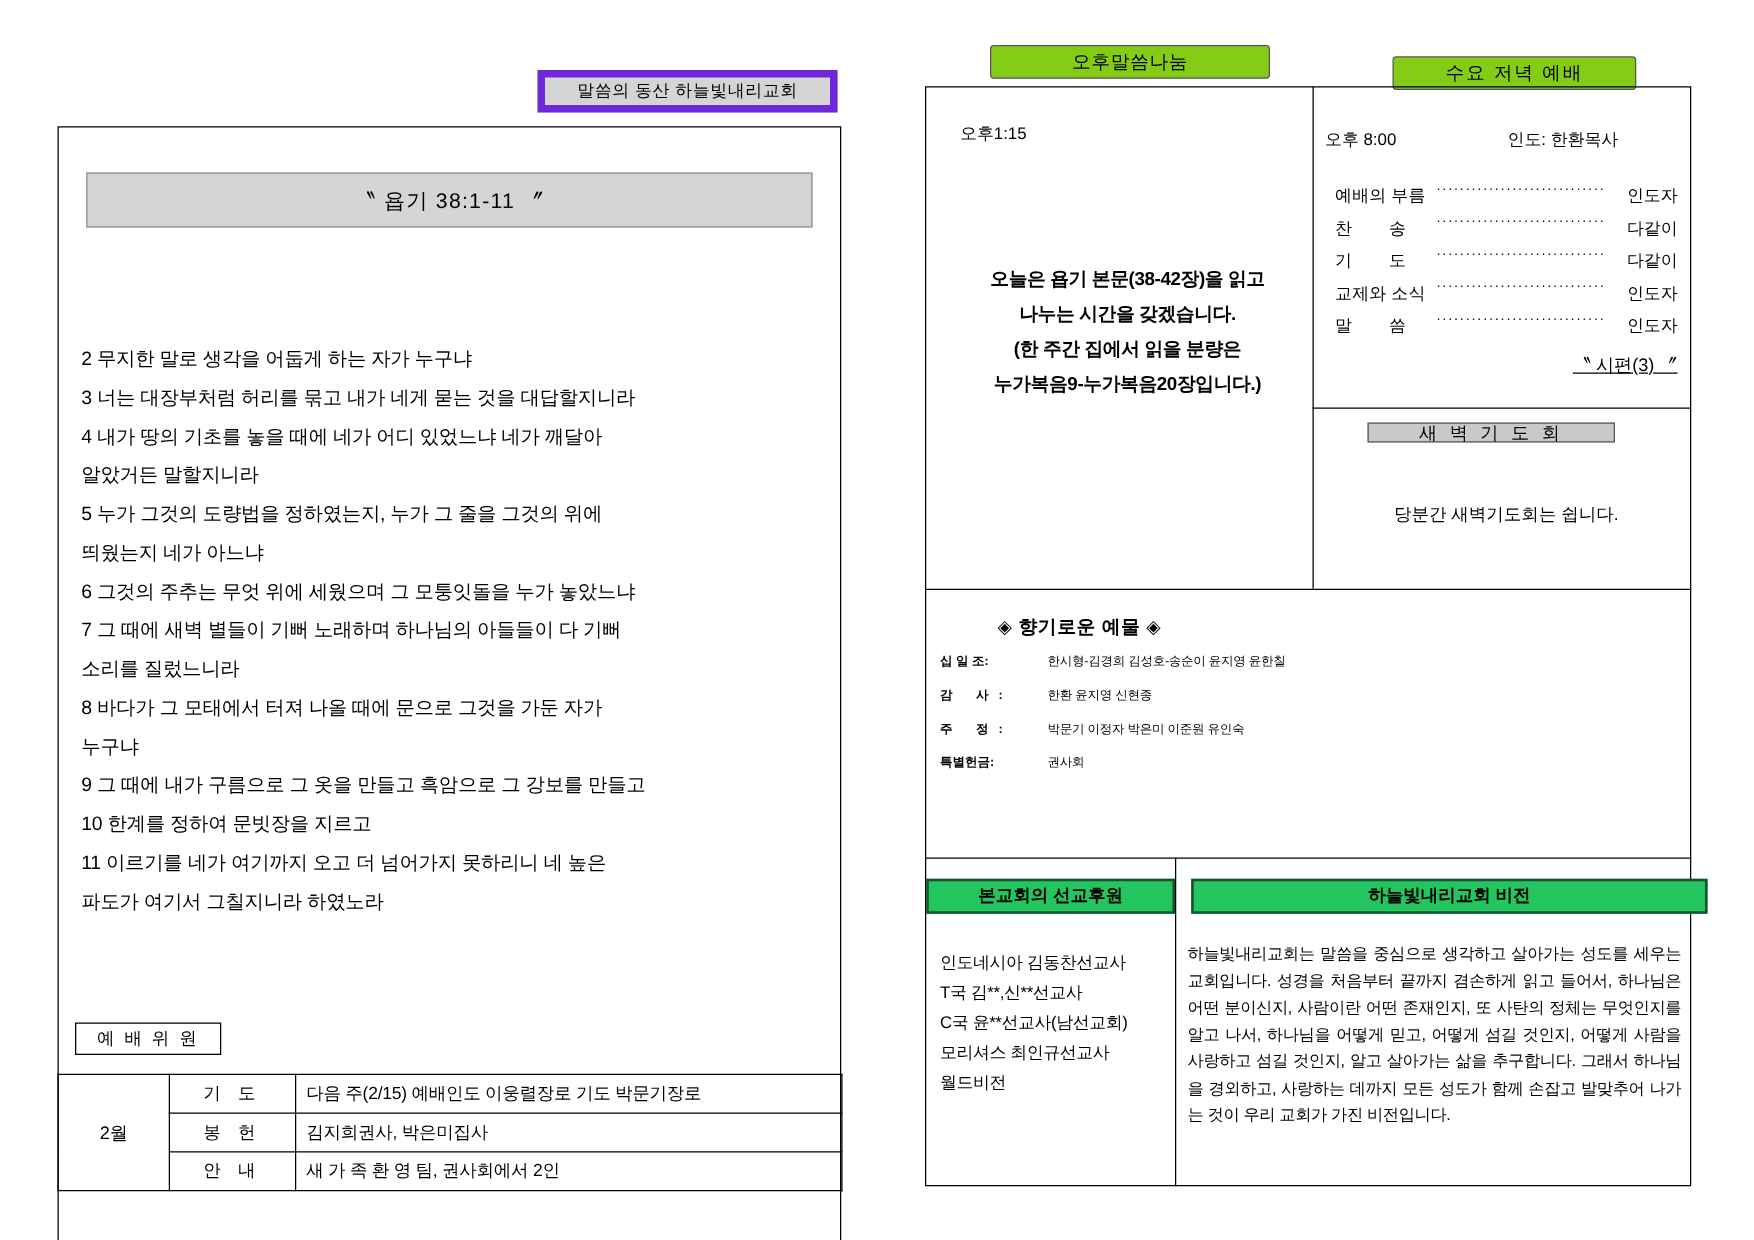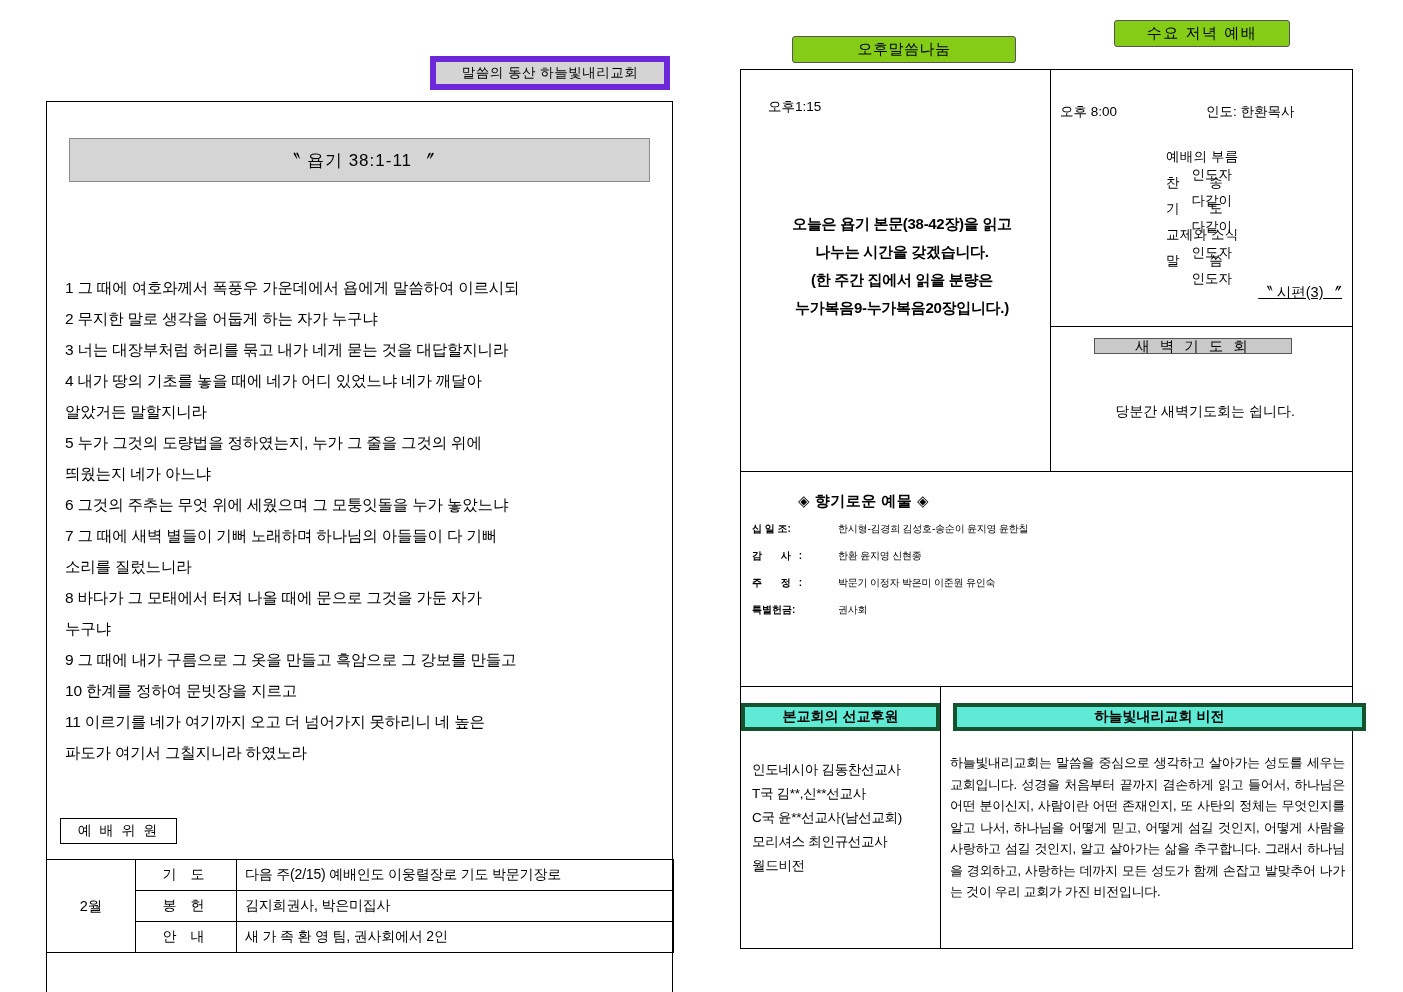--- a/index.html
+++ b/index.html
@@ -129,21 +129,21 @@
     justify-content: center;
     font-size: 15px;
     box-sizing: border-box;
   }
   .tag-afternoon {
     left: 792px; top: 36px; width: 224px; height: 27px;
     border-radius: 3px;
     letter-spacing: 0.5px;
   }
   .tag-wednesday {
-    left: 1114px; top: 20px; width: 176px; height: 27px;
+    left: 1114px; top: 45px; width: 195px; height: 27px;
     border-radius: 3px;
     letter-spacing: 1.5px;
   }
 
   .right-box {
     position: absolute;
     left: 740px;
     top: 69px;
     width: 613px;
     height: 880px;
@@ -190,24 +190,23 @@
   }
   .order-list {
     position: absolute;
     left: 1068px;
     top: 148px;
     width: 274px;
     font-size: 13.5px;
   }
   .order-row {
     display: flex;
-    align-items: center;
+    align-items: flex-start;
     height: 26px;
     white-space: nowrap;
-    flex-direction: column;
   }
   .order-row .nm {
     width: 78px;
     display: inline-block;
     letter-spacing: 0.2px;
   }
   .order-row .nm.sp {
     letter-spacing: 13px;
   }
   .order-row .dots {
@@ -276,22 +275,22 @@
     font-weight: bold;
     width: 86px;
     display: inline-block;
   }
   .off-row .lbl.sp1 { letter-spacing: 8px; }
   .off-row .lbl.sp2 { letter-spacing: 0px; }
   .off-row .val { letter-spacing: -0.2px; }
 
   .sub-head {
     position: absolute;
-    background: #5eead4;
-    border: 4px solid #14532d;
+    background: #22c55e;
+    border: 2px solid #14532d;
     display: flex;
     align-items: center;
     justify-content: center;
     font-size: 14px;
     font-weight: bold;
     box-sizing: border-box;
   }
   .sub-head-missions { left: 741px; top: 703px; width: 199px; height: 28px; }
   .sub-head-vision   { left: 940px; top: 703px; width: 413px; height: 28px; margin-left: 13px; }
 
@@ -316,21 +315,20 @@
 </head>
 <body>
 
 <div class="page">
 
   <div class="left-header">말씀의 동산  하늘빛내리교회</div>
 
   <div class="left-box">
     <div class="scripture-title">〝 욥기 38:1-11 〞</div>
     <div class="scripture-body">
-      <div>1 그 때에 여호와께서 폭풍우 가운데에서 욥에게 말씀하여 이르시되</div>
       <div>2 무지한 말로 생각을 어둡게 하는 자가 누구냐</div>
       <div>3 너는 대장부처럼 허리를 묶고 내가 네게 묻는 것을 대답할지니라</div>
       <div>4 내가 땅의 기초를 놓을 때에 네가 어디 있었느냐 네가 깨달아
 알았거든 말할지니라</div>
       <div>5 누가 그것의 도량법을 정하였는지, 누가 그 줄을 그것의 위에
 띄웠는지 네가 아느냐</div>
       <div>6 그것의 주추는 무엇 위에 세웠으며 그 모퉁잇돌을 누가 놓았느냐</div>
       <div>7 그 때에 새벽 별들이 기뻐 노래하며 하나님의 아들들이 다 기뻐
 소리를 질렀느니라</div>
       <div>8 바다가 그 모태에서 터져 나올 때에 문으로 그것을 가둔 자가

